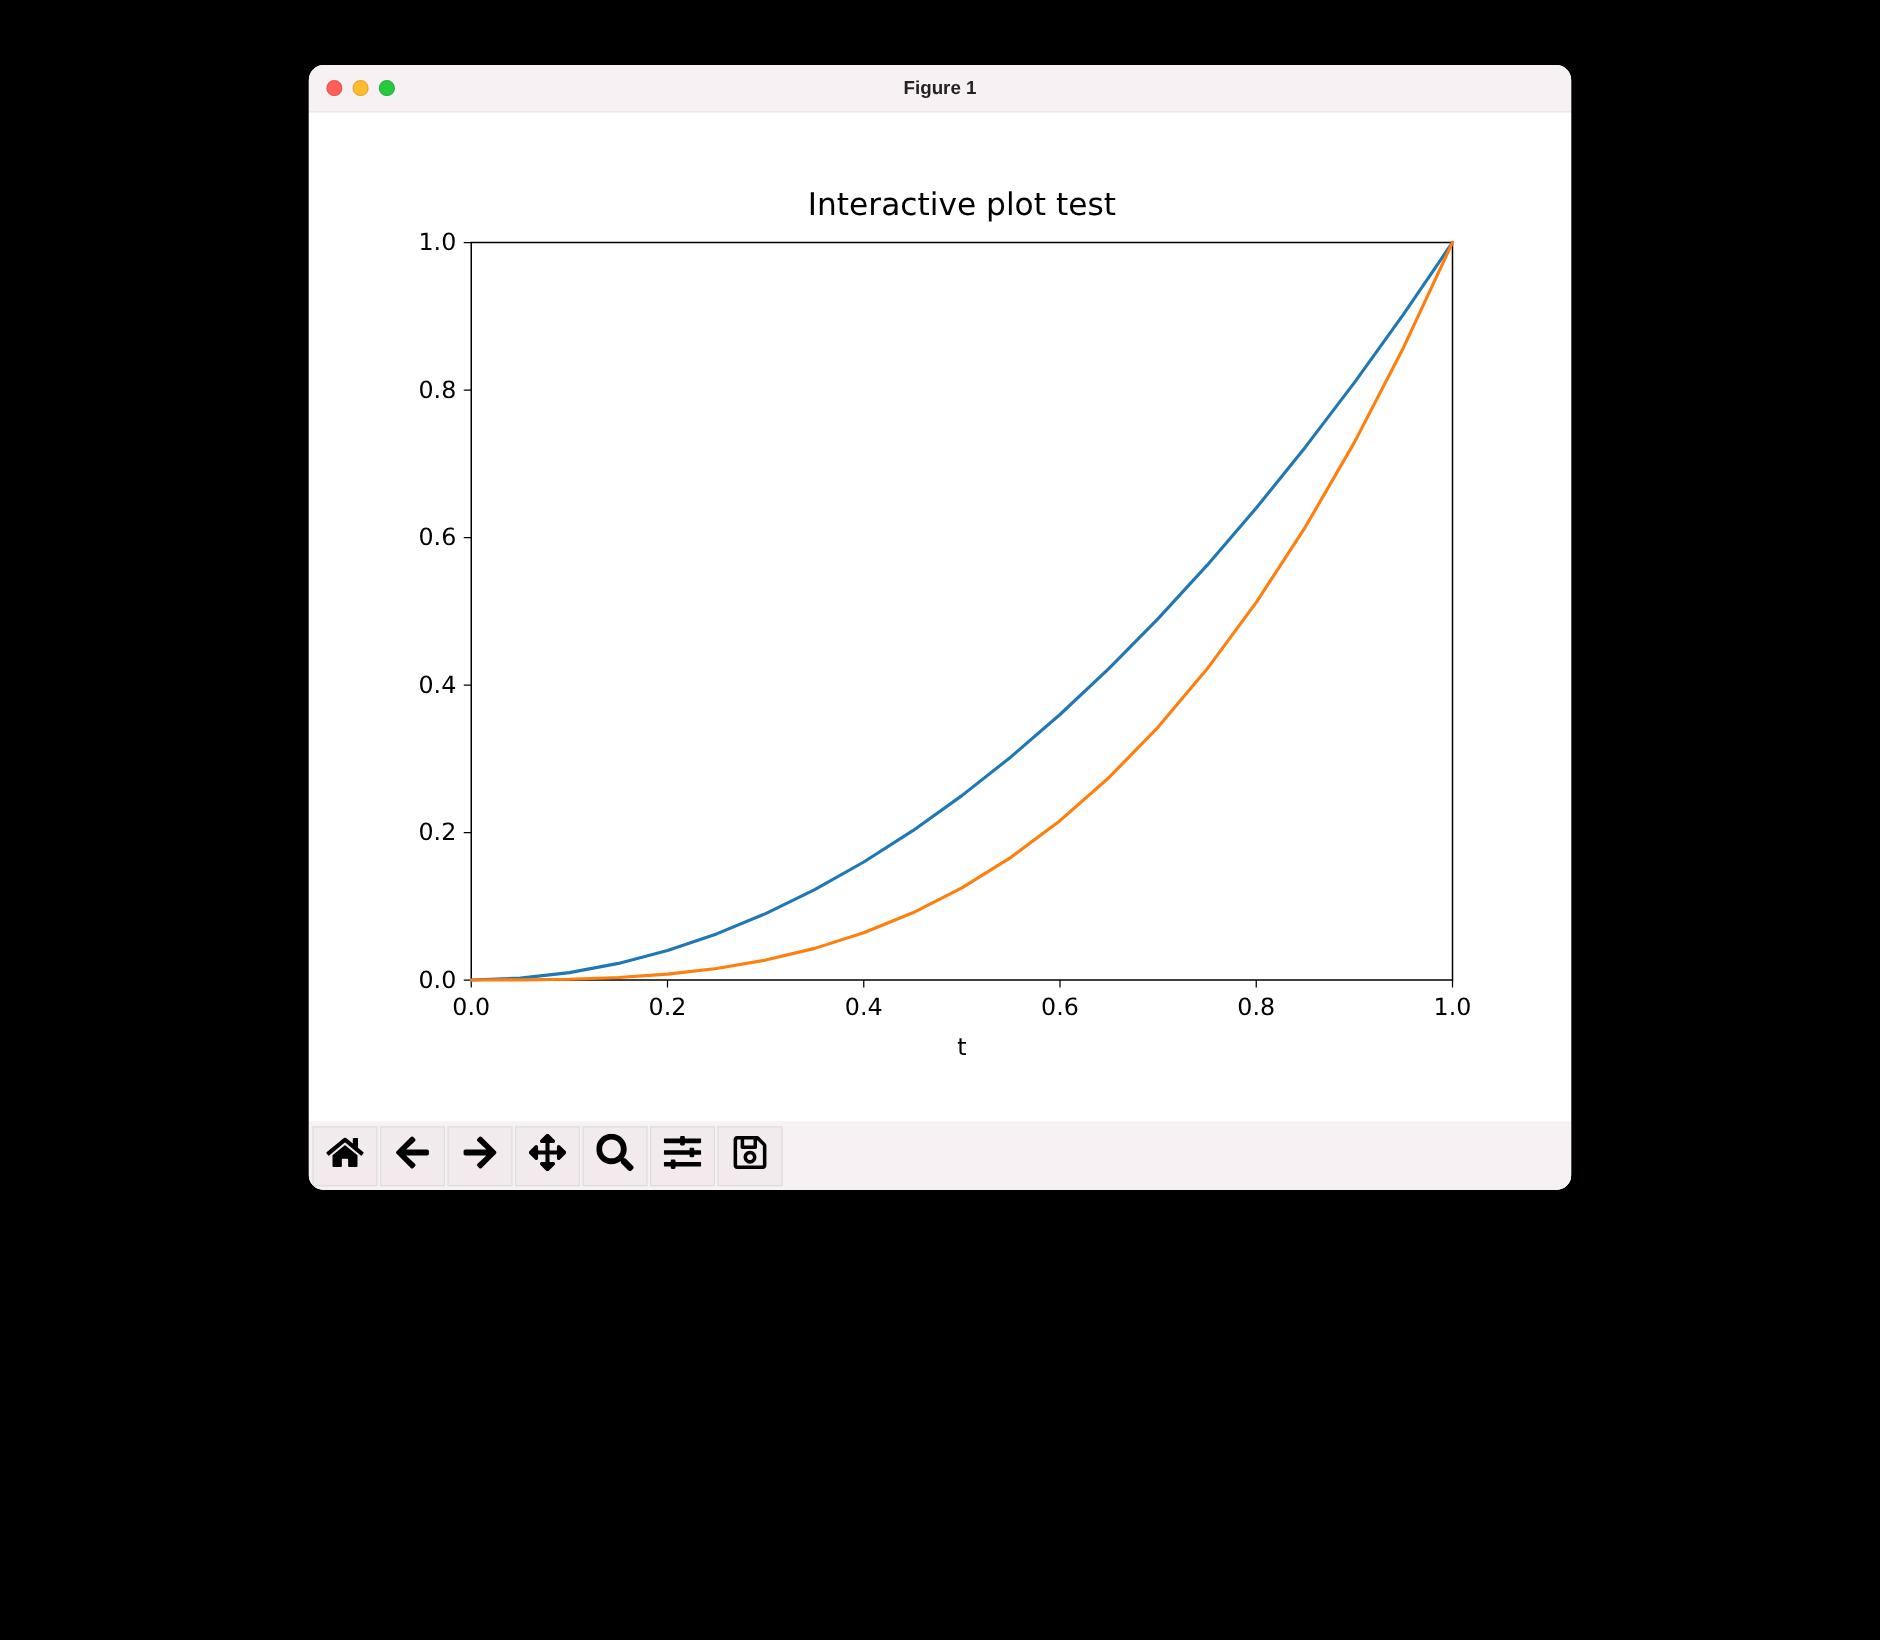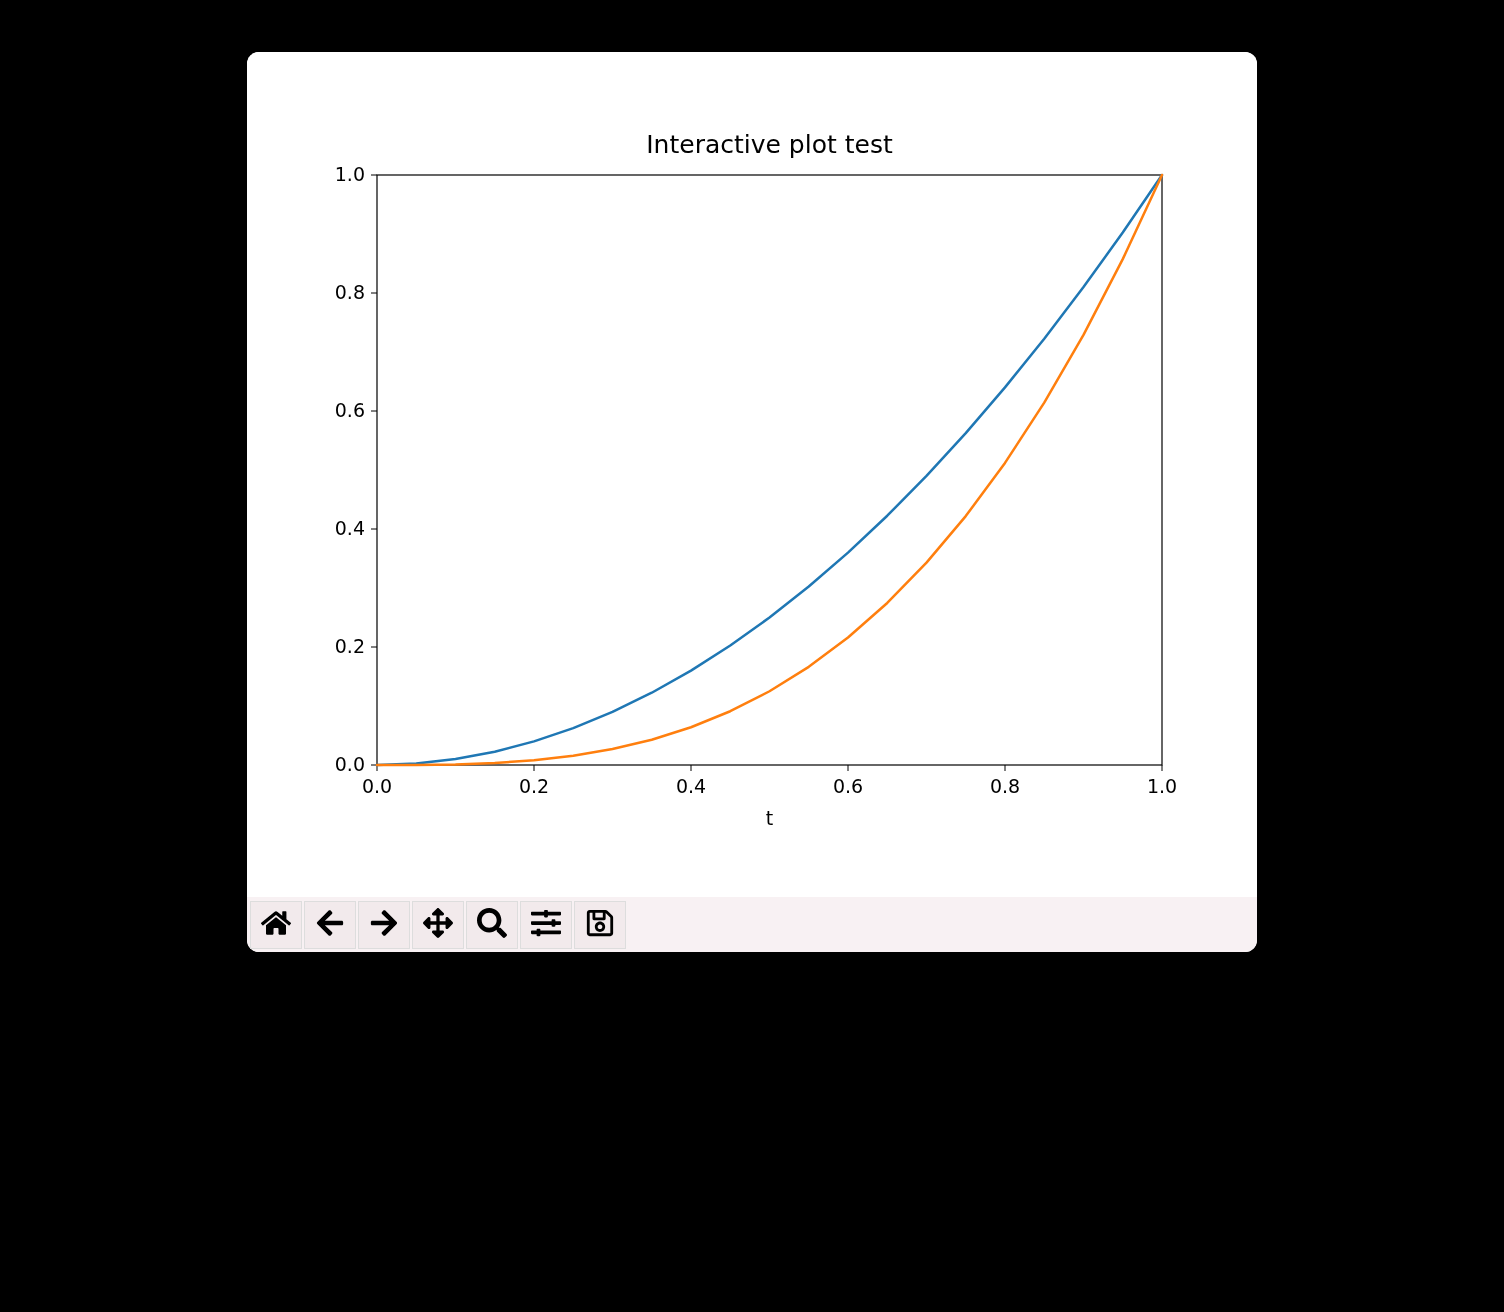--- a/index.html
+++ b/index.html
@@ -85,20 +85,28 @@
       fill: #000;
     }
     svg.chart text {
       font-family: "DejaVu Sans", Arial, sans-serif;
     }
   </style>
 </head>
 <body>
 
 <div class="window">
+  <div class="titlebar">
+    <div class="traffic-lights">
+      <div class="traffic-light tl-red"></div>
+      <div class="traffic-light tl-yellow"></div>
+      <div class="traffic-light tl-green"></div>
+    </div>
+    <div class="window-title">Figure 1</div>
+  </div>
 
   <div class="plot-area">
     <svg class="chart" id="chart-svg" width="1010" height="800">
         <rect x="130" y="100" width="785" height="590" fill="none" stroke="#000" stroke-width="1.2"></rect>
         <line x1="130" y1="690" x2="130" y2="696" stroke="#000" stroke-width="1"></line>
         <text x="130" y="718" text-anchor="middle" font-size="19" fill="#000">0.0</text>
         <line x1="287" y1="690" x2="287" y2="696" stroke="#000" stroke-width="1"></line>
         <text x="287" y="718" text-anchor="middle" font-size="19" fill="#000">0.2</text>
         <line x1="444" y1="690" x2="444" y2="696" stroke="#000" stroke-width="1"></line>
         <text x="444" y="718" text-anchor="middle" font-size="19" fill="#000">0.4</text>

